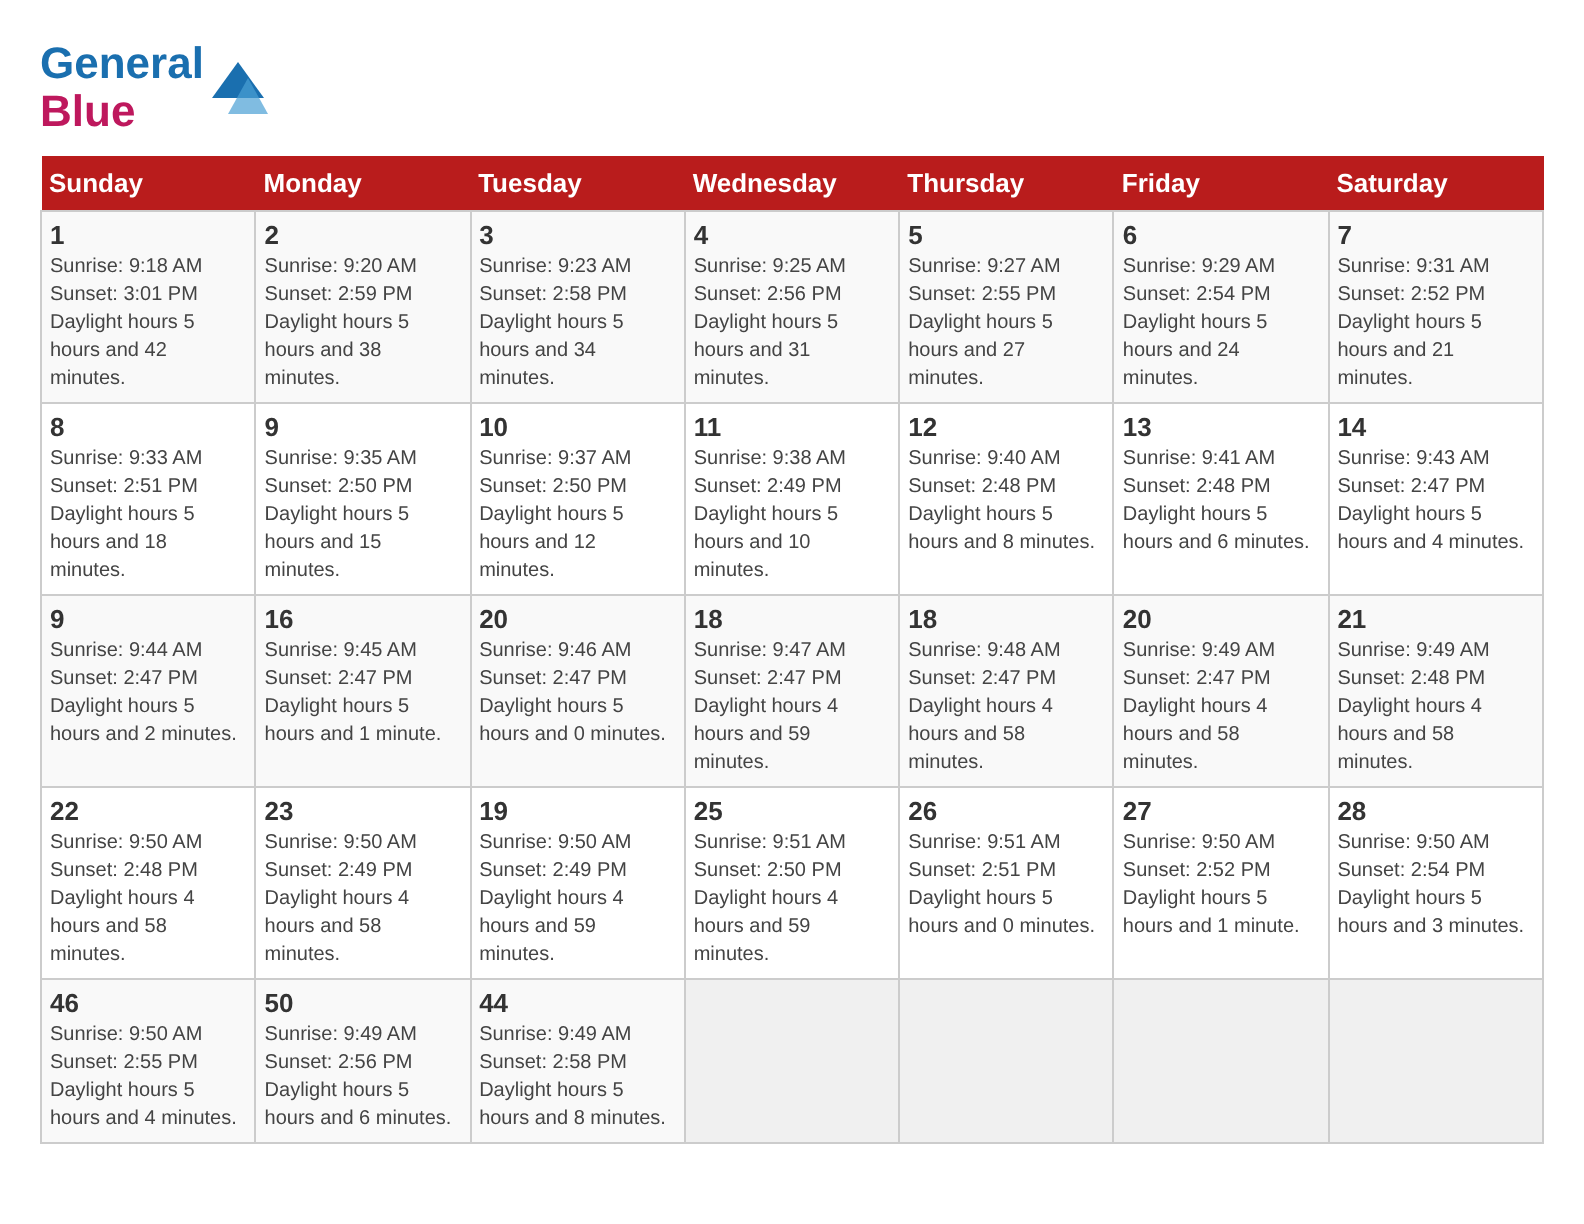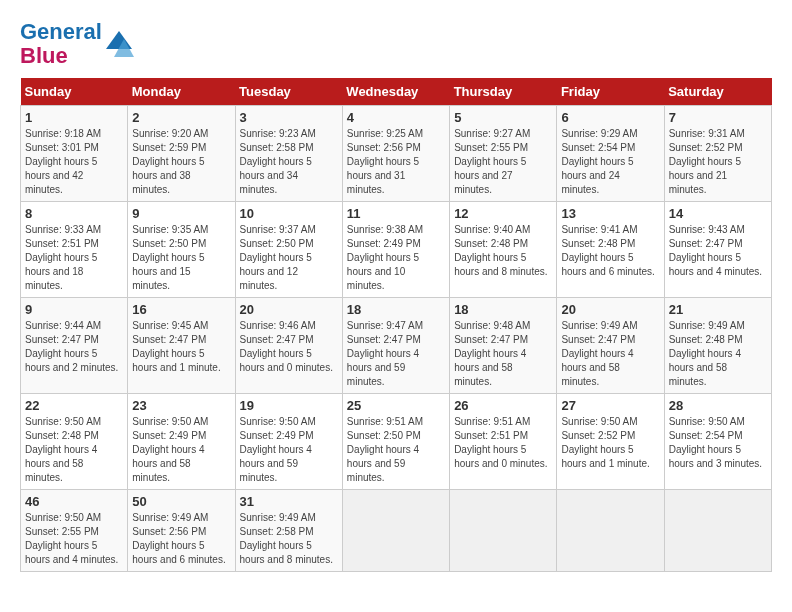--- a/index.html
+++ b/index.html
@@ -367,21 +367,21 @@
       </td>
         <td>
         <span class="day-num">50</span>
         <div class="day-info">
           Sunrise: 9:49 AM<br>
           Sunset: 2:56 PM<br>
           Daylight hours 5 hours and 6 minutes.
         </div>
       </td>
         <td>
-        <span class="day-num">31</span>
+        <span class="day-num">44</span>
         <div class="day-info">
           Sunrise: 9:49 AM<br>
           Sunset: 2:58 PM<br>
           Daylight hours 5 hours and 8 minutes.
         </div>
       </td>
         <td class="empty-cell"></td>
         <td class="empty-cell"></td>
         <td class="empty-cell"></td>
         <td class="empty-cell"></td>

